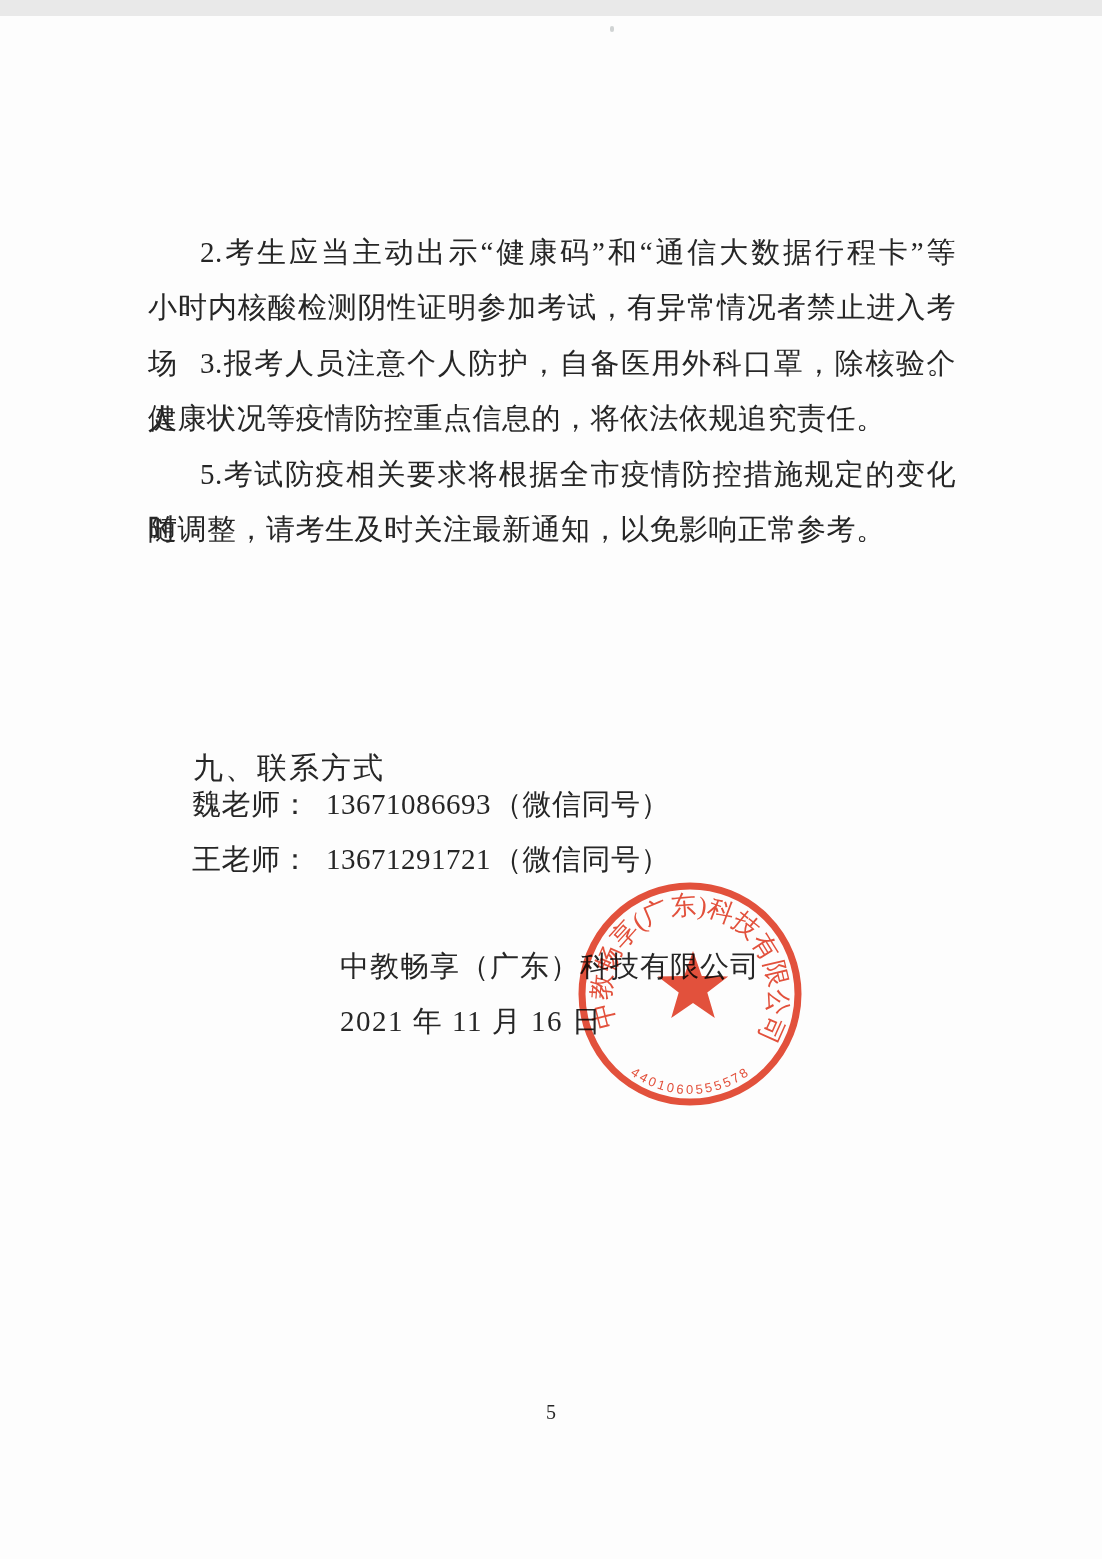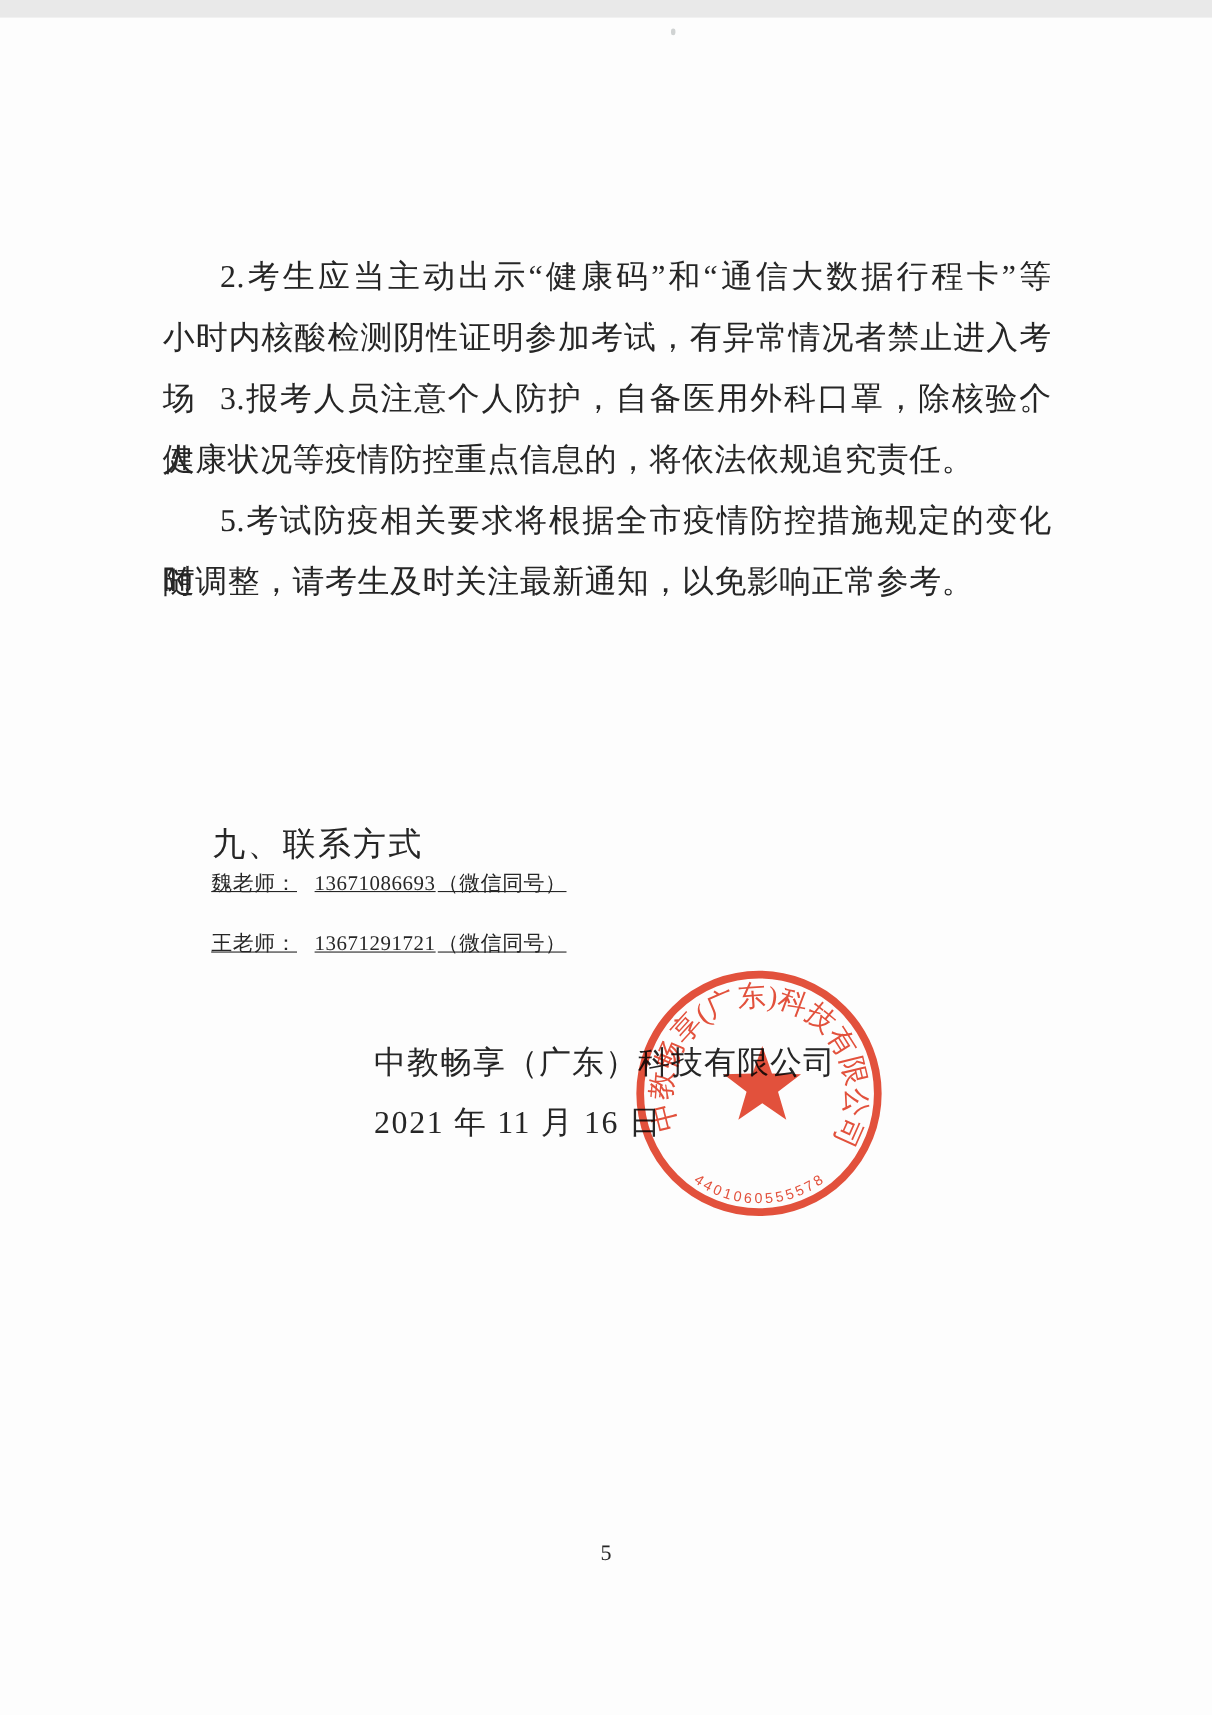--- a/index.html
+++ b/index.html
@@ -13,22 +13,22 @@
     background:#9aa0a0; opacity:.45; border-radius:2px; }
   .body-col { position:absolute; left:148px; top:209px; width:808px;
     font-size:29px; letter-spacing:.5px; }
   .line { height:55.4px; line-height:55.4px; }
   .line.fill { text-align:justify; text-align-last:justify;
     text-justify:inter-character; }
   .line.indent { text-indent:52px; }
   .heading { position:absolute; left:193px; top:703px;
     font-family:"Liberation Sans","DejaVu Sans",sans-serif;
     font-weight:400; font-size:30px; letter-spacing:2px; line-height:48px; }
-  .contact { position:absolute; left:192px; font-size:19px;
-    height:50px; line-height:50px; letter-spacing:.5px;text-decoration:underline; }
+  .contact { position:absolute; left:192px; font-size:29px;
+    height:50px; line-height:50px; letter-spacing:.5px; }
   .contact-1 { top:763px; }
   .contact-2 { top:818px; }
   .contact .phone { margin-left:16px; }
   .contact .note { margin-left:2px; }
   .signature { position:absolute; left:340px; top:928px; width:545px;
     text-align:left; font-size:29px; }
   .signature .company { height:44px; line-height:44px; letter-spacing:1px; }
   .signature .date { margin-top:11px; height:44px; line-height:44px;
     letter-spacing:1.5px; }
   .seal { position:absolute; left:565px; top:853px; width:250px; height:250px;

